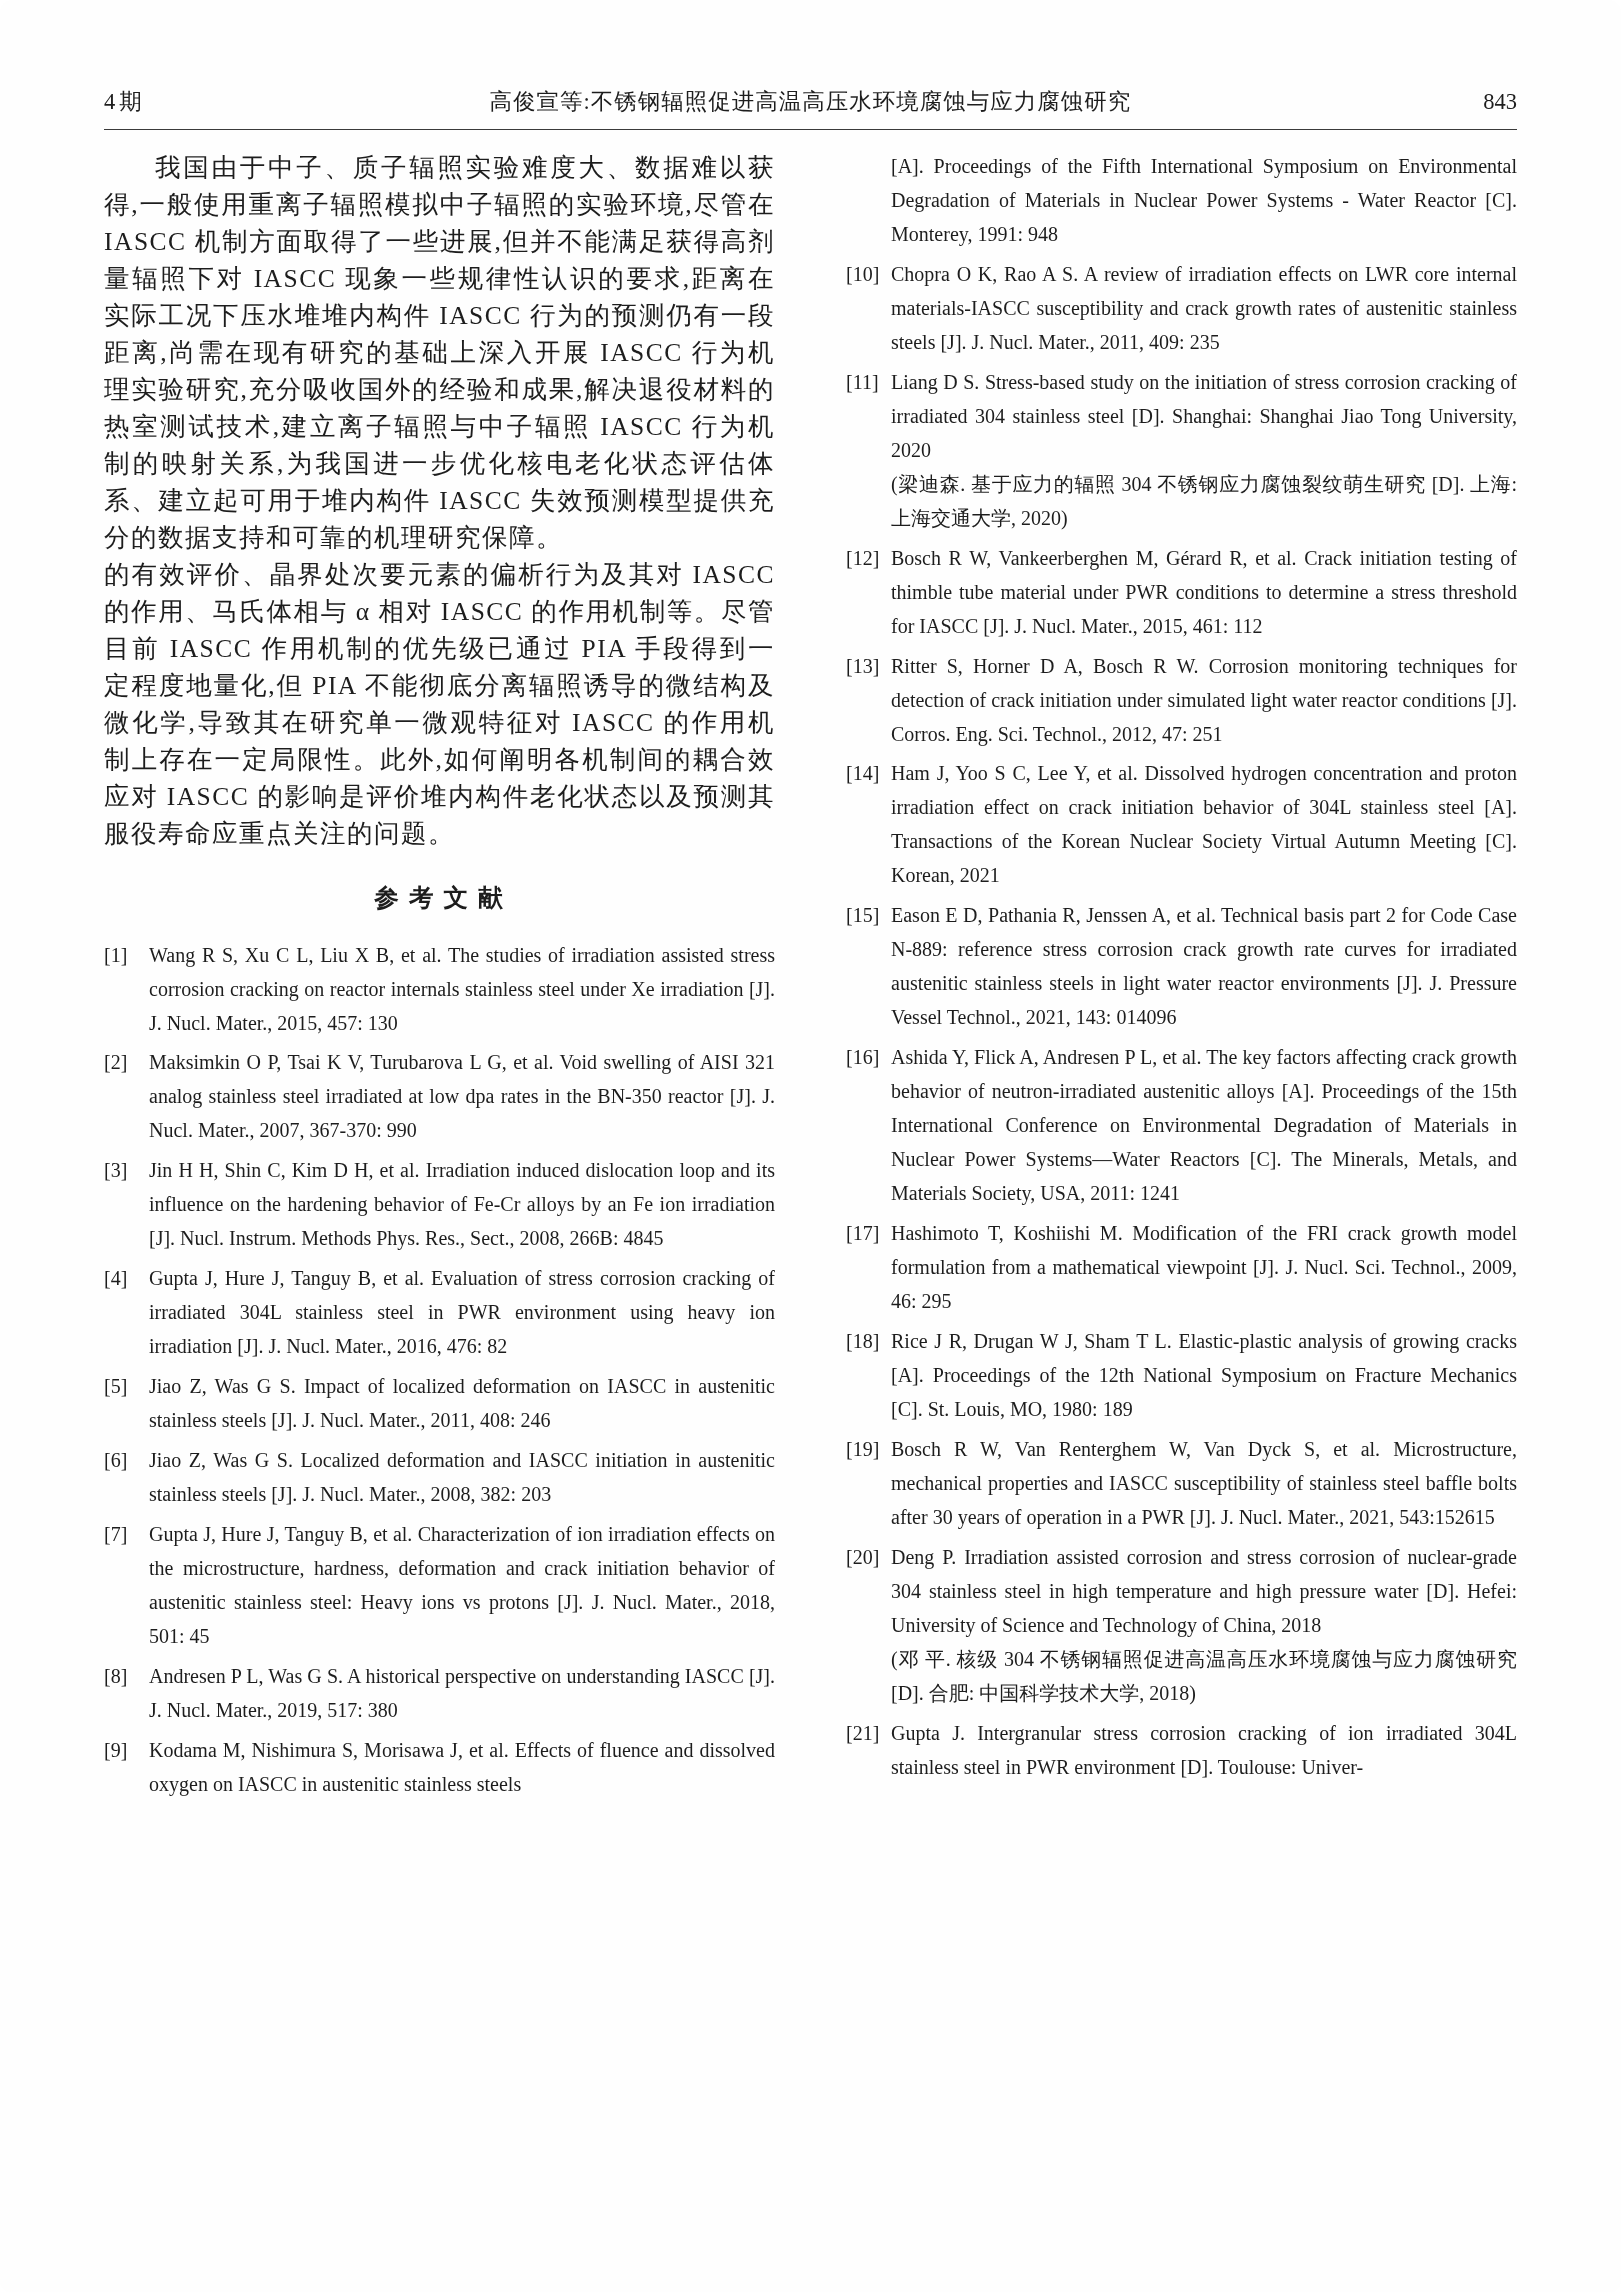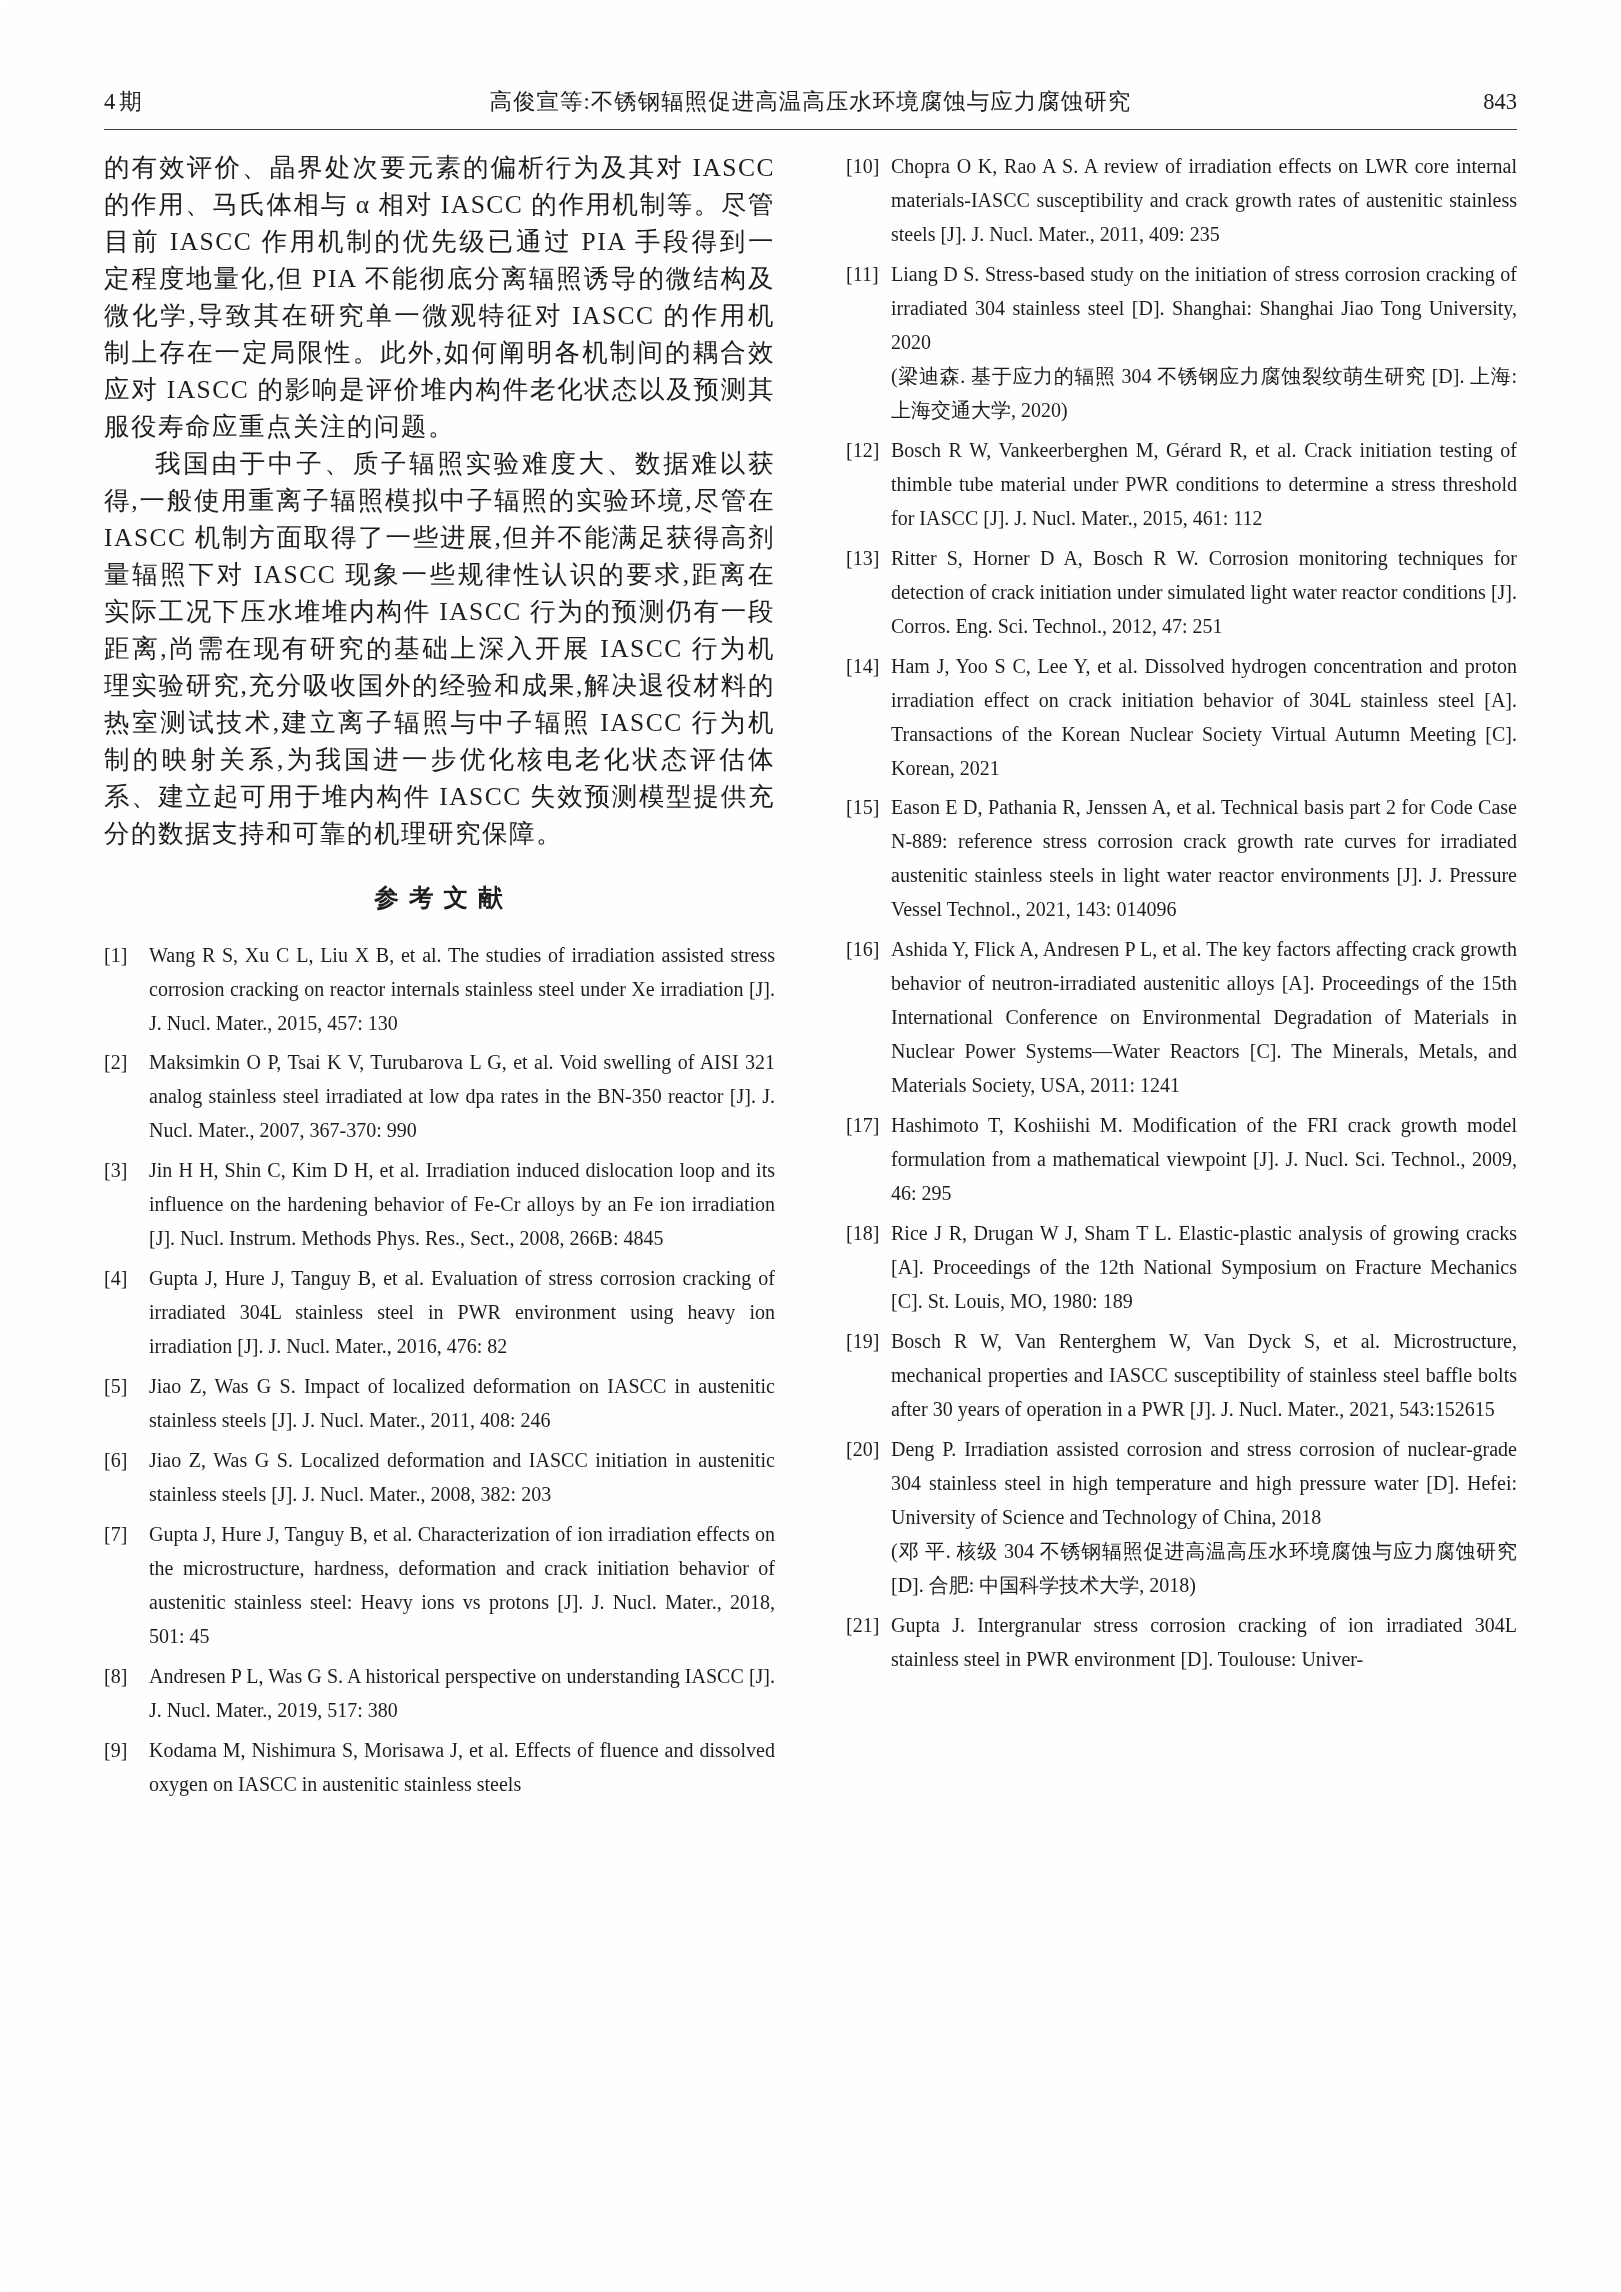--- a/index.html
+++ b/index.html
@@ -80,38 +80,39 @@
 
   <div class="running-head">
     <span class="issue">4期</span>
     <span class="title">高俊宣等:不锈钢辐照促进高温高压水环境腐蚀与应力腐蚀研究</span>
     <span class="pageno">843</span>
   </div>
 
   <div class="columns">
 
     <div class="col">
+      <p class="cn-para indent">我国由于中子、质子辐照实验难度大、数据难以获得,一般使用重离子辐照模拟中子辐照的实验环境,尽管在 IASCC 机制方面取得了一些进展,但并不能满足获得高剂量辐照下对 IASCC 现象一些规律性认识的要求,距离在实际工况下压水堆堆内构件 IASCC 行为的预测仍有一段距离,尚需在现有研究的基础上深入开展 IASCC 行为机理实验研究,充分吸收国外的经验和成果,解决退役材料的热室测试技术,建立离子辐照与中子辐照 IASCC 行为机制的映射关系,为我国进一步优化核电老化状态评估体系、建立起可用于堆内构件 IASCC 失效预测模型提供充分的数据支持和可靠的机理研究保障。</p>
       <p class="cn-para">的有效评价、晶界处次要元素的偏析行为及其对 IASCC 的作用、马氏体相与 α 相对 IASCC 的作用机制等。尽管目前 IASCC 作用机制的优先级已通过 PIA 手段得到一定程度地量化,但 PIA 不能彻底分离辐照诱导的微结构及微化学,导致其在研究单一微观特征对 IASCC 的作用机制上存在一定局限性。此外,如何阐明各机制间的耦合效应对 IASCC 的影响是评价堆内构件老化状态以及预测其服役寿命应重点关注的问题。</p>
-      <p class="cn-para indent">我国由于中子、质子辐照实验难度大、数据难以获得,一般使用重离子辐照模拟中子辐照的实验环境,尽管在 IASCC 机制方面取得了一些进展,但并不能满足获得高剂量辐照下对 IASCC 现象一些规律性认识的要求,距离在实际工况下压水堆堆内构件 IASCC 行为的预测仍有一段距离,尚需在现有研究的基础上深入开展 IASCC 行为机理实验研究,充分吸收国外的经验和成果,解决退役材料的热室测试技术,建立离子辐照与中子辐照 IASCC 行为机制的映射关系,为我国进一步优化核电老化状态评估体系、建立起可用于堆内构件 IASCC 失效预测模型提供充分的数据支持和可靠的机理研究保障。</p>
       <h2 class="ref-heading">参 考 文 献</h2>
       <div id="refs-left" class="ref-list">
           <div class="ref-item"><span class="ref-label">[1]</span><span class="ref-text">Wang R S, Xu C L, Liu X B, et al. The studies of irradiation assisted stress corrosion cracking on reactor internals stainless steel under Xe irradiation [J]. J. Nucl. Mater., 2015, 457: 130</span></div>
           <div class="ref-item"><span class="ref-label">[2]</span><span class="ref-text">Maksimkin O P, Tsai K V, Turubarova L G, et al. Void swelling of AISI 321 analog stainless steel irradiated at low dpa rates in the BN-350 reactor [J]. J. Nucl. Mater., 2007, 367-370: 990</span></div>
           <div class="ref-item"><span class="ref-label">[3]</span><span class="ref-text">Jin H H, Shin C, Kim D H, et al. Irradiation induced dislocation loop and its influence on the hardening behavior of Fe-Cr alloys by an Fe ion irradiation [J]. Nucl. Instrum. Methods Phys. Res., Sect., 2008, 266B: 4845</span></div>
           <div class="ref-item"><span class="ref-label">[4]</span><span class="ref-text">Gupta J, Hure J, Tanguy B, et al. Evaluation of stress corrosion cracking of irradiated 304L stainless steel in PWR environment using heavy ion irradiation [J]. J. Nucl. Mater., 2016, 476: 82</span></div>
           <div class="ref-item"><span class="ref-label">[5]</span><span class="ref-text">Jiao Z, Was G S. Impact of localized deformation on IASCC in austenitic stainless steels [J]. J. Nucl. Mater., 2011, 408: 246</span></div>
           <div class="ref-item"><span class="ref-label">[6]</span><span class="ref-text">Jiao Z, Was G S. Localized deformation and IASCC initiation in austenitic stainless steels [J]. J. Nucl. Mater., 2008, 382: 203</span></div>
           <div class="ref-item"><span class="ref-label">[7]</span><span class="ref-text">Gupta J, Hure J, Tanguy B, et al. Characterization of ion irradiation effects on the microstructure, hardness, deformation and crack initiation behavior of austenitic stainless steel: Heavy ions vs protons [J]. J. Nucl. Mater., 2018, 501: 45</span></div>
           <div class="ref-item"><span class="ref-label">[8]</span><span class="ref-text">Andresen P L, Was G S. A historical perspective on understanding IASCC [J]. J. Nucl. Mater., 2019, 517: 380</span></div>
           <div class="ref-item"><span class="ref-label">[9]</span><span class="ref-text">Kodama M, Nishimura S, Morisawa J, et al. Effects of fluence and dissolved oxygen on IASCC in austenitic stainless steels</span></div>
         </div>
     </div>
 
     <div class="col">
       <div id="refs-right" class="ref-list">
+          <div class="ref-item"><span class="ref-label"></span><span class="ref-text">[A]. Proceedings of the Fifth International Symposium on Environmental Degradation of Materials in Nuclear Power Systems - Water Reactor [C]. Monterey, 1991: 948</span></div>
           <div class="ref-item"><span class="ref-label">[10]</span><span class="ref-text">Chopra O K, Rao A S. A review of irradiation effects on LWR core internal materials-IASCC susceptibility and crack growth rates of austenitic stainless steels [J]. J. Nucl. Mater., 2011, 409: 235</span></div>
           <div class="ref-item"><span class="ref-label">[11]</span><span class="ref-text">Liang D S. Stress-based study on the initiation of stress corrosion cracking of irradiated 304 stainless steel [D]. Shanghai: Shanghai Jiao Tong University, 2020</span><div class="ref-note">(梁迪森. 基于应力的辐照 304 不锈钢应力腐蚀裂纹萌生研究 [D]. 上海: 上海交通大学, 2020)</div></div>
           <div class="ref-item"><span class="ref-label">[12]</span><span class="ref-text">Bosch R W, Vankeerberghen M, Gérard R, et al. Crack initiation testing of thimble tube material under PWR conditions to determine a stress threshold for IASCC [J]. J. Nucl. Mater., 2015, 461: 112</span></div>
           <div class="ref-item"><span class="ref-label">[13]</span><span class="ref-text">Ritter S, Horner D A, Bosch R W. Corrosion monitoring techniques for detection of crack initiation under simulated light water reactor conditions [J]. Corros. Eng. Sci. Technol., 2012, 47: 251</span></div>
           <div class="ref-item"><span class="ref-label">[14]</span><span class="ref-text">Ham J, Yoo S C, Lee Y, et al. Dissolved hydrogen concentration and proton irradiation effect on crack initiation behavior of 304L stainless steel [A]. Transactions of the Korean Nuclear Society Virtual Autumn Meeting [C]. Korean, 2021</span></div>
           <div class="ref-item"><span class="ref-label">[15]</span><span class="ref-text">Eason E D, Pathania R, Jenssen A, et al. Technical basis part 2 for Code Case N-889: reference stress corrosion crack growth rate curves for irradiated austenitic stainless steels in light water reactor environments [J]. J. Pressure Vessel Technol., 2021, 143: 014096</span></div>
           <div class="ref-item"><span class="ref-label">[16]</span><span class="ref-text">Ashida Y, Flick A, Andresen P L, et al. The key factors affecting crack growth behavior of neutron-irradiated austenitic alloys [A]. Proceedings of the 15th International Conference on Environmental Degradation of Materials in Nuclear Power Systems—Water Reactors [C]. The Minerals, Metals, and Materials Society, USA, 2011: 1241</span></div>
           <div class="ref-item"><span class="ref-label">[17]</span><span class="ref-text">Hashimoto T, Koshiishi M. Modification of the FRI crack growth model formulation from a mathematical viewpoint [J]. J. Nucl. Sci. Technol., 2009, 46: 295</span></div>
           <div class="ref-item"><span class="ref-label">[18]</span><span class="ref-text">Rice J R, Drugan W J, Sham T L. Elastic-plastic analysis of growing cracks [A]. Proceedings of the 12th National Symposium on Fracture Mechanics [C]. St. Louis, MO, 1980: 189</span></div>
           <div class="ref-item"><span class="ref-label">[19]</span><span class="ref-text">Bosch R W, Van Renterghem W, Van Dyck S, et al. Microstructure, mechanical properties and IASCC susceptibility of stainless steel baffle bolts after 30 years of operation in a PWR [J]. J. Nucl. Mater., 2021, 543:152615</span></div>

